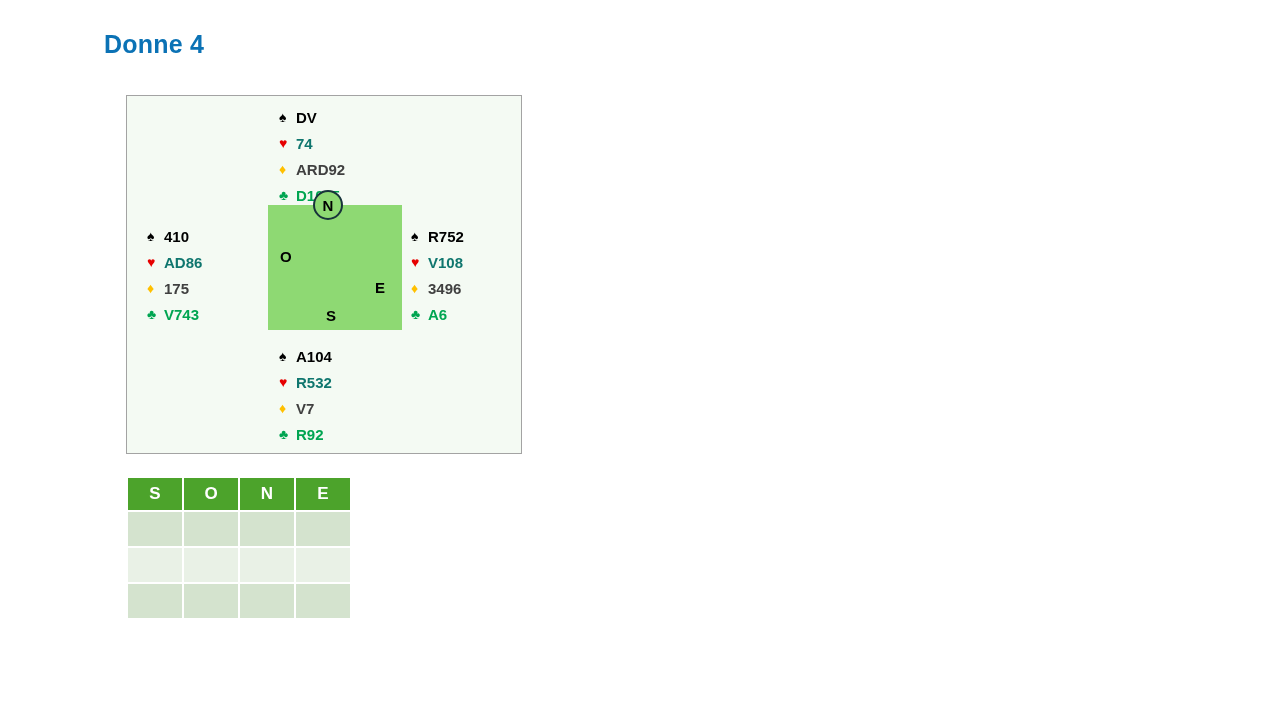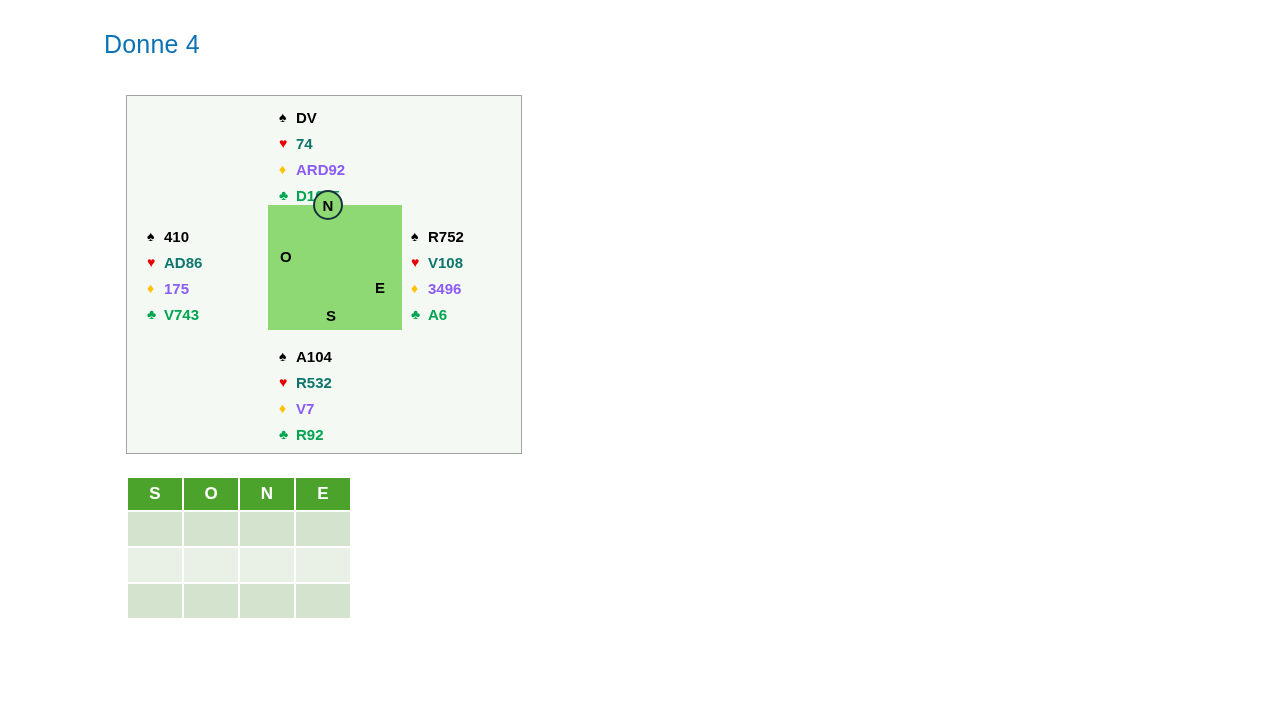--- a/index.html
+++ b/index.html
@@ -15,21 +15,21 @@
     overflow: hidden;
     position: relative;
   }
 
   
   #page-title {
     position: absolute;
     left: 104px;
     top: 30px;
     font-size: 25px;
-    font-weight: normal;
+    font-weight: bold;
     color: #0b72b5;
     letter-spacing: 0.2px;
     white-space: nowrap;
   }
 
   
   #deal-panel {
     position: absolute;
     left: 126px;
     top: 95px;
@@ -58,21 +58,21 @@
     text-align: left;
     flex: 0 0 17px;
   }
   .cards {
     font-size: 15px;
     font-weight: bold;
     line-height: 1;
   }
   .s-spade  { color: #000000; text-align: center; }
   .s-heart  { color: #0f766e; }
-  .s-diam   { color: #8b5cf6; text-align: center; }
+  .s-diam   { color: #404040; text-align: center; }
   .s-club   { color: #00a551; }
 
   .sym-spade { color: #000000; font-size: 14px; }
   .sym-heart { color: #e60000; font-size: 14px; }
   .sym-diam  { color: #ffc000; font-size: 14px; }
   .sym-club  { color: #00a551; font-size: 14px; }
 
   #hand-north { left: 279px; top: 104px; }
   #hand-west  { left: 147px; top: 223px; }
   #hand-east  { left: 411px; top: 223px; }

